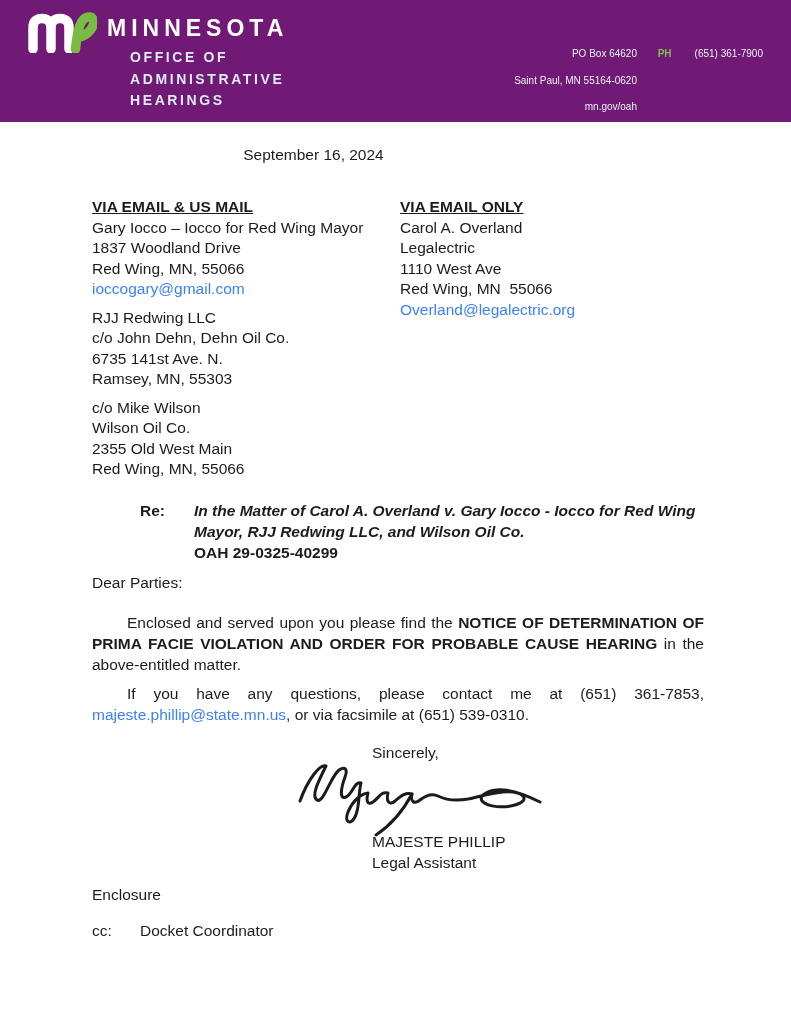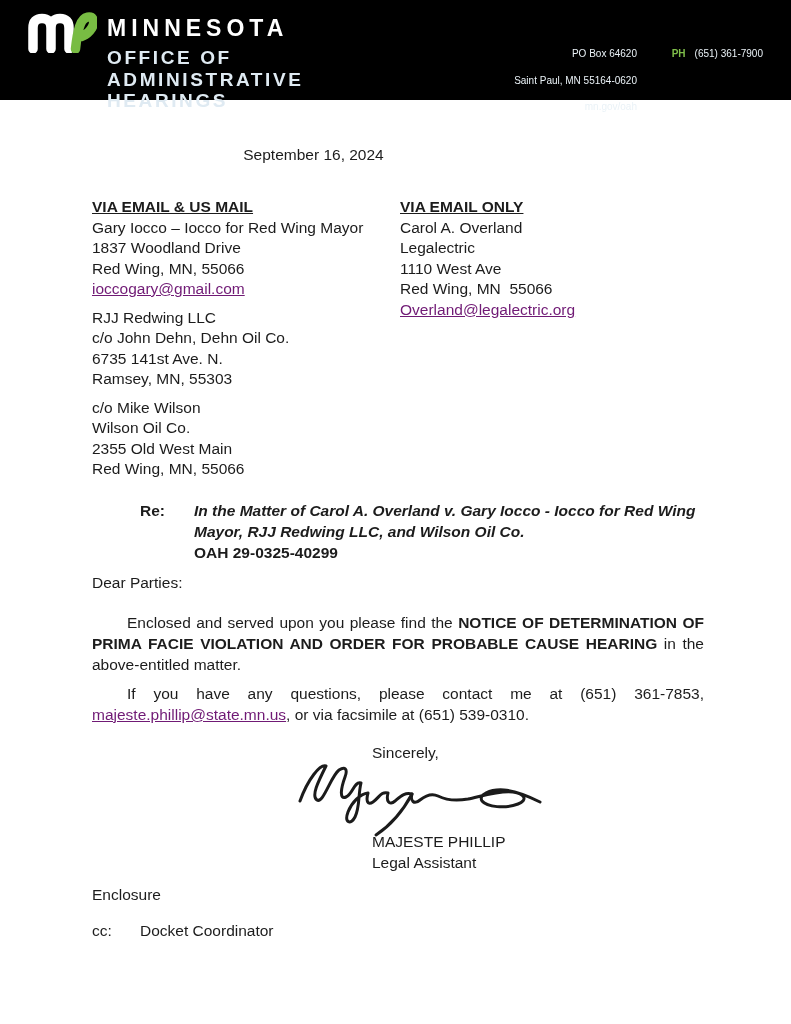--- a/index.html
+++ b/index.html
@@ -8,51 +8,51 @@
     width:791px;height:1024px;
     background:#ffffff;
     font-family:"Liberation Sans", sans-serif;
     font-size:15.5px;
     color:#1c1c1c;
     overflow:hidden;
   }
   
   .letterhead{
     position:absolute;top:0;left:0;
-    width:791px;height:100px;
-    background:#000000;
+    width:791px;height:122px;
+    background:#701a75;
   }
   .logo{position:absolute;left:27px;top:9px;}
   .brand{position:absolute;left:107px;top:15px;}
   .brand-name{
     color:#ffffff;font-weight:bold;font-size:23px;
     letter-spacing:5px;line-height:26px;white-space:nowrap;
   }
   .dept{
     margin-top:6px;
-    color:#dfeaf2;font-weight:bold;font-size:19px;
-    letter-spacing:2.6px;line-height:21.5px;white-space:nowrap;
+    color:#dfeaf2;font-weight:bold;font-size:14px;
+    letter-spacing:2.6px;line-height:21.5px;white-space:nowrap;margin-left:23px;
   }
   .hcontact{
     position:absolute;top:41px;right:28px;
     color:#eaf2f7;font-size:10px;line-height:26.5px;
     text-align:right;
   }
   .hcontact-row{display:flex;justify-content:flex-end;}
   .phone-cell{display:inline-block;width:126px;text-align:right;white-space:nowrap;}
   .pad-col{padding-right:126px;}
-  .ph-label{color:#7fbe4a;font-weight:bold;margin-right:9px;}
+  .ph-label{color:#7fbe4a;font-weight:bold;margin-right:23px;}
   
   .date-line{position:absolute;top:146px;left:0;width:627px;text-align:center;}
   .addr-col{position:absolute;top:197px;line-height:20.5px;}
   .addr-left{left:92px;width:300px;}
   .addr-right{left:400px;width:300px;}
   .addr-block{margin-bottom:8px;}
   .addr-heading{font-weight:bold;text-decoration:underline;}
-  a.doc-link, .doc-link{color:#701a75;text-decoration:underline;cursor:pointer;}
+  a.doc-link, .doc-link{color:#3b82f6;cursor:pointer;}
   .re-block{
     position:absolute;left:140px;top:500px;width:575px;
     display:flex;line-height:21px;font-weight:bold;
   }
   .re-label{width:54px;flex:none;}
   .re-text{width:515px;}
   .re-matter{font-style:italic;}
   .salutation{position:absolute;left:92px;top:574px;}
   .para{
     position:absolute;left:92px;width:612px;

